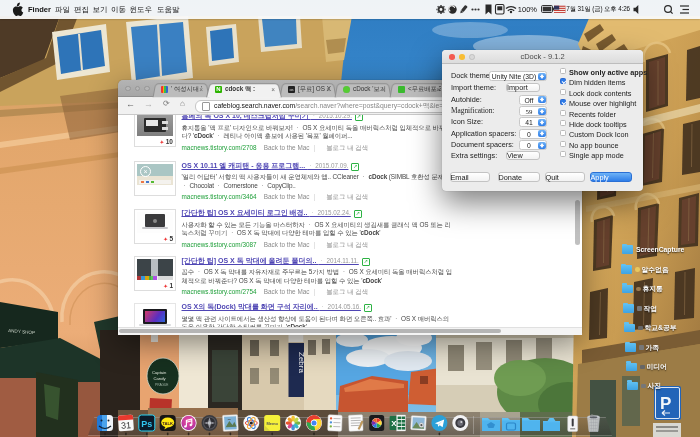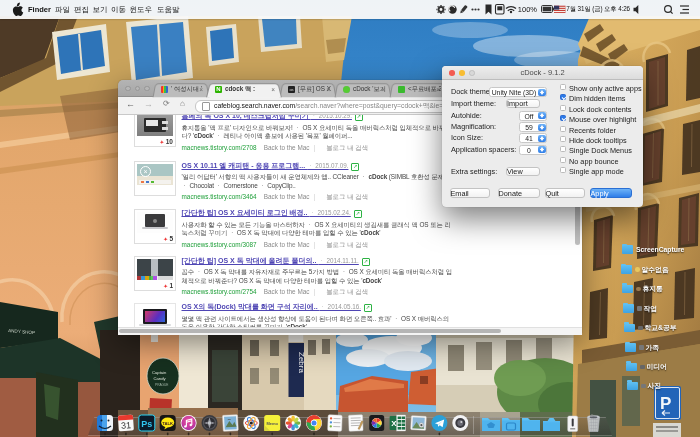--- a/index.html
+++ b/index.html
@@ -47,21 +47,21 @@
 .res .lk{font-size:6.4px;margin-top:2.8px;color:#22a03c;}
 .res .lk .g2{color:#8a8a8a;margin-left:7px;}
 .res .lk .sep{color:#ccc;margin:0 4px;}
 #hscroll{position:absolute;left:0;bottom:0;width:464px;height:7px;background:#f4f4f4;border-top:1px solid #e0e0e0;}
 #hscroll .th{position:absolute;left:1px;top:1.5px;width:382px;height:4px;border-radius:2px;background:#b5b5b5;}
 #vscroll{position:absolute;right:1px;top:0;width:6px;height:212px;}
 #vscroll .th{position:absolute;left:0;top:85px;width:5px;height:45px;border-radius:2.5px;background:#c0c0c0;}
 
 #cdock{position:absolute;left:442px;top:50px;width:201px;height:141px;z-index:20;
  background:#ececec;border-radius:4px;box-shadow:0 12px 30px rgba(0,0,0,.5),0 0 1px rgba(0,0,0,.4);
- font-size:7.3px;color:#222;margin-top:16px;}
+ font-size:7.3px;color:#222;}
 #cdtitle{height:13px;background:linear-gradient(#ededed,#dcdcdc);border-bottom:1px solid #bdbdbd;border-radius:4px 4px 0 0;position:relative;text-align:center;line-height:13px;color:#4a4a4a;font-size:7.5px;}
 #cdtitle .b{position:absolute;top:4px;width:5.5px;height:5.5px;border-radius:50%;}
 .cdrow{position:absolute;height:10px;line-height:10px;width:201px;}
 .cdlab{position:absolute;left:9px;white-space:nowrap;}
 .cdctl{position:absolute;box-sizing:border-box;}
 .pop{background:#fff;border:1px solid #c8c8c8;border-radius:2.5px;position:relative;text-align:center;padding-right:8px;font-size:6.8px;}
 .stepper{position:absolute;right:0.5px;top:0.5px;bottom:0.5px;width:7.5px;background:linear-gradient(#70b2f6,#2e7de8);border-radius:2px;}
 .stepper:before{content:"";position:absolute;left:1.75px;top:1px;border-left:2px solid transparent;border-right:2px solid transparent;border-bottom:3px solid #fff;}
 .stepper:after{content:"";position:absolute;left:1.75px;bottom:1px;border-left:2px solid transparent;border-right:2px solid transparent;border-top:3px solid #fff;}
 .btn{background:linear-gradient(#fff,#f2f2f2);border:1px solid #c3c3c3;border-radius:3px;text-align:left;}
@@ -570,37 +570,41 @@
   <div class="cdctl pop" style="left:47px;top:0;width:58px;height:10px;line-height:9px;">Unity Nite (3D)<span class="stepper"></span></div>
       </div>
  <div class="cdrow" style="top:32.5px;">
         <span class="cdlab">Import theme:</span>
   <div class="cdctl btn" style="left:64px;top:0;width:34px;height:9px;line-height:8px;">Import</div>
       </div>
  <div class="cdrow" style="top:44.5px;">
         <span class="cdlab">Autohide:</span>
   <div class="cdctl pop" style="left:77px;top:0;width:28px;height:10px;line-height:9px;">Off<span class="stepper"></span></div>
       </div>
- <div class="cdrow" style="top:56px;">
+ <div class="cdrow" style="top:56px;font-family:Liberation Serif, serif;">
         <span class="cdlab">Magnification:</span>
   <div class="cdctl pop" style="left:77px;top:0;width:28px;height:10px;line-height:9px;">59<span class="stepper"></span></div>
       </div>
  <div class="cdrow" style="top:67px;">
         <span class="cdlab">Icon Size:</span>
   <div class="cdctl pop" style="left:77px;top:0;width:28px;height:10px;line-height:9px;">41<span class="stepper"></span></div>
       </div>
  <div class="cdrow" style="top:78.8px;">
         <span class="cdlab">Application spacers:</span>
   <div class="cdctl pop" style="left:77px;top:0;width:28px;height:10px;line-height:9px;">0<span class="stepper"></span></div>
       </div>
+ <div class="cdrow" style="top:90px;">
+        <span class="cdlab">Document spacers:</span>
+  <div class="cdctl pop" style="left:77px;top:0;width:28px;height:10px;line-height:9px;">0<span class="stepper"></span></div>
+      </div>
  <div class="cdrow" style="top:101.3px;">
         <span class="cdlab">Extra settings:</span>
   <div class="cdctl btn" style="left:64px;top:0;width:34px;height:9px;line-height:8px;">View</div>
       </div>
- <div class="cdrow" style="top:18px;">
+ <div class="cdrow" style="top:18px;font-weight:bold;">
         <span class="cb"></span>
         <span class="cblab">Show only active apps</span>
       </div>
  <div class="cdrow" style="top:28.4px;">
         <span class="cb on"></span>
         <span class="cblab">Dim hidden items</span>
       </div>
  <div class="cdrow" style="top:38.8px;">
         <span class="cb"></span>
         <span class="cblab">Lock dock contents</span>
@@ -612,21 +616,21 @@
  <div class="cdrow" style="top:70px;">
         <span class="cb"></span>
         <span class="cblab">Hide dock tooltips</span>
       </div>
  <div class="cdrow" style="top:59.6px;">
         <span class="cb"></span>
         <span class="cblab">Recents folder</span>
       </div>
  <div class="cdrow" style="top:80.4px;">
         <span class="cb"></span>
-        <span class="cblab">Single Dock Menus</span>
+        <span class="cblab">Custom Dock Icon</span>
       </div>
  <div class="cdrow" style="top:90.8px;">
         <span class="cb"></span>
         <span class="cblab">No app bounce</span>
       </div>
  <div class="cdrow" style="top:101.2px;">
         <span class="cb"></span>
         <span class="cblab">Single app mode</span>
       </div>
  <div class="cdctl btn" style="left:7.5px;top:121.5px;width:40px;height:10px;line-height:9.5px;">Email</div>

